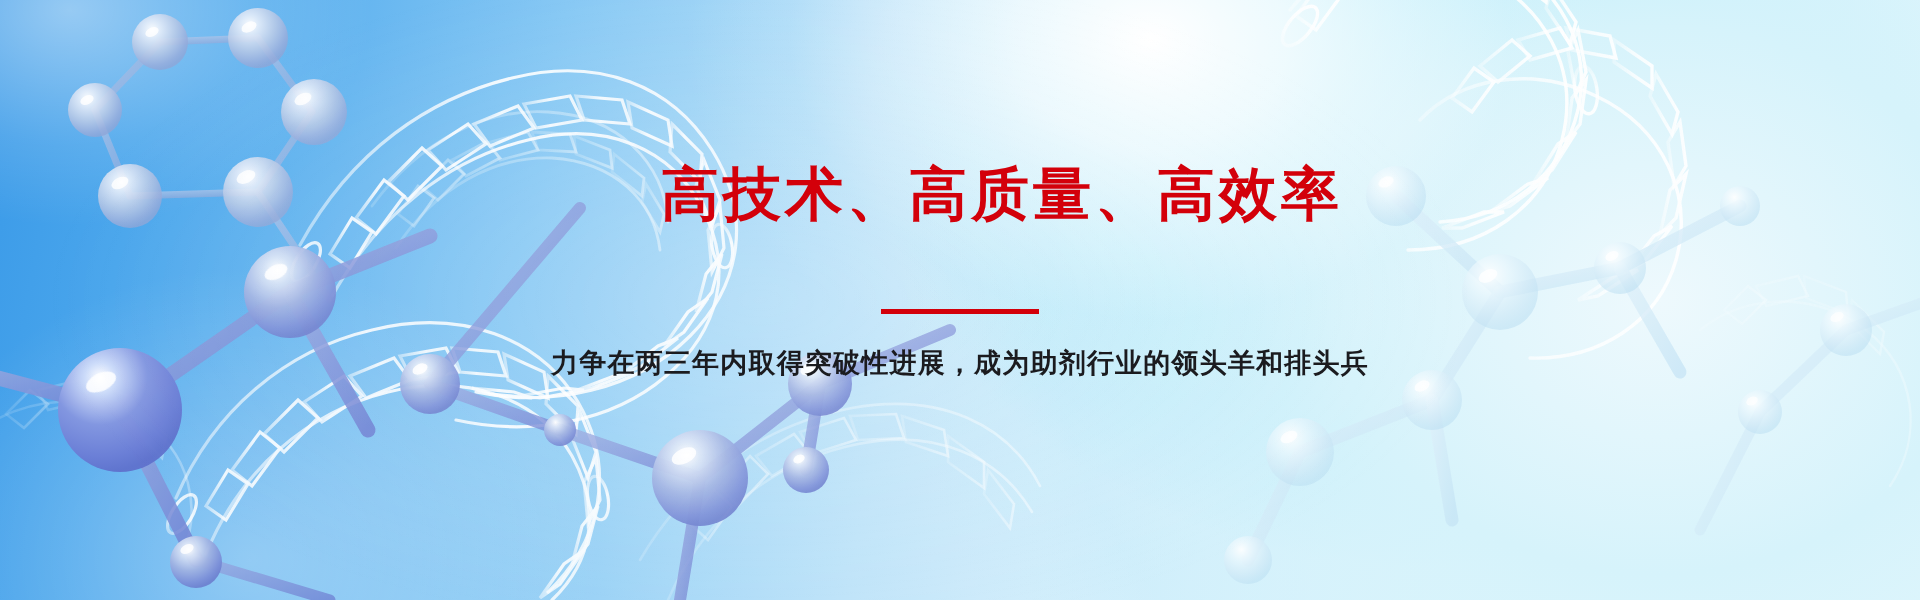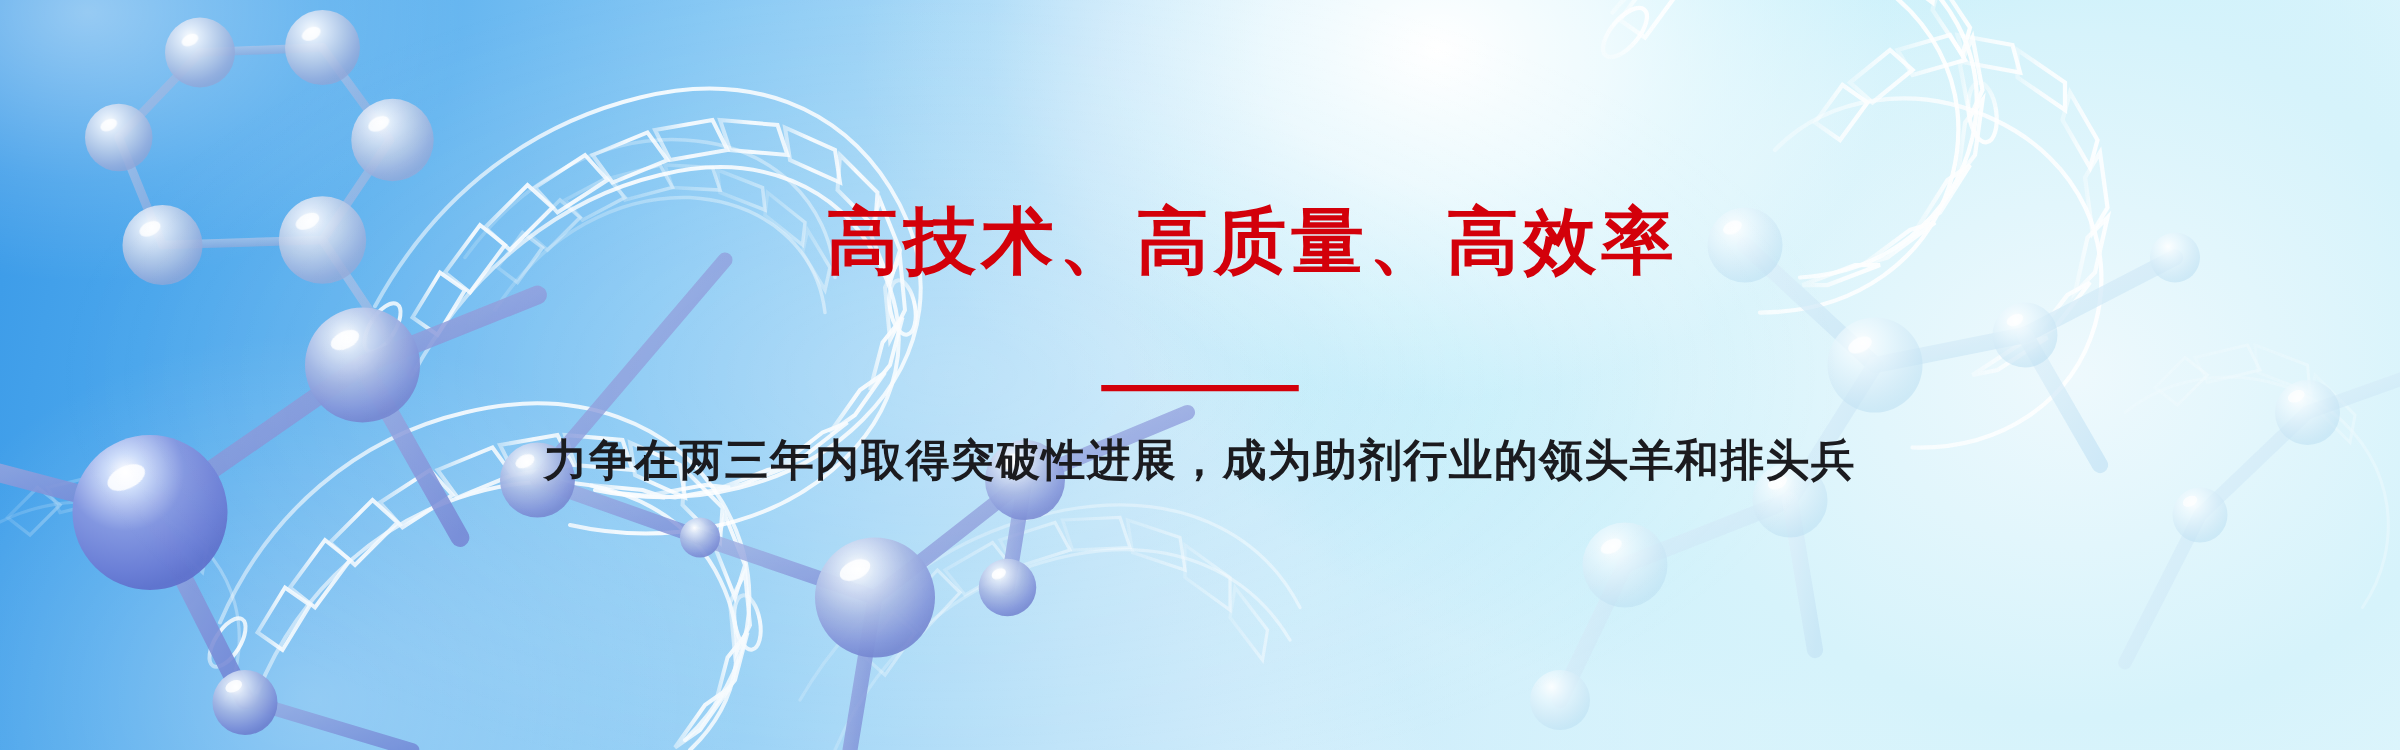--- a/index.html
+++ b/index.html
@@ -96,21 +96,21 @@
     height: 5px;
     background: #d3000a;
   }
   .subline {
     position: absolute;
     left: 0;
     top: 345px;
     width: 1920px;
     text-align: center;
     color: #1b1b1f;
-    font-size: 35px;
+    font-size: 27px;
     font-weight: 600;
     letter-spacing: 1.2px;
     white-space: nowrap;
     font-family: "Liberation Sans", "DejaVu Sans", sans-serif;
   }
 </style>
 </head>
 <body>
 
 <div id="banner">

